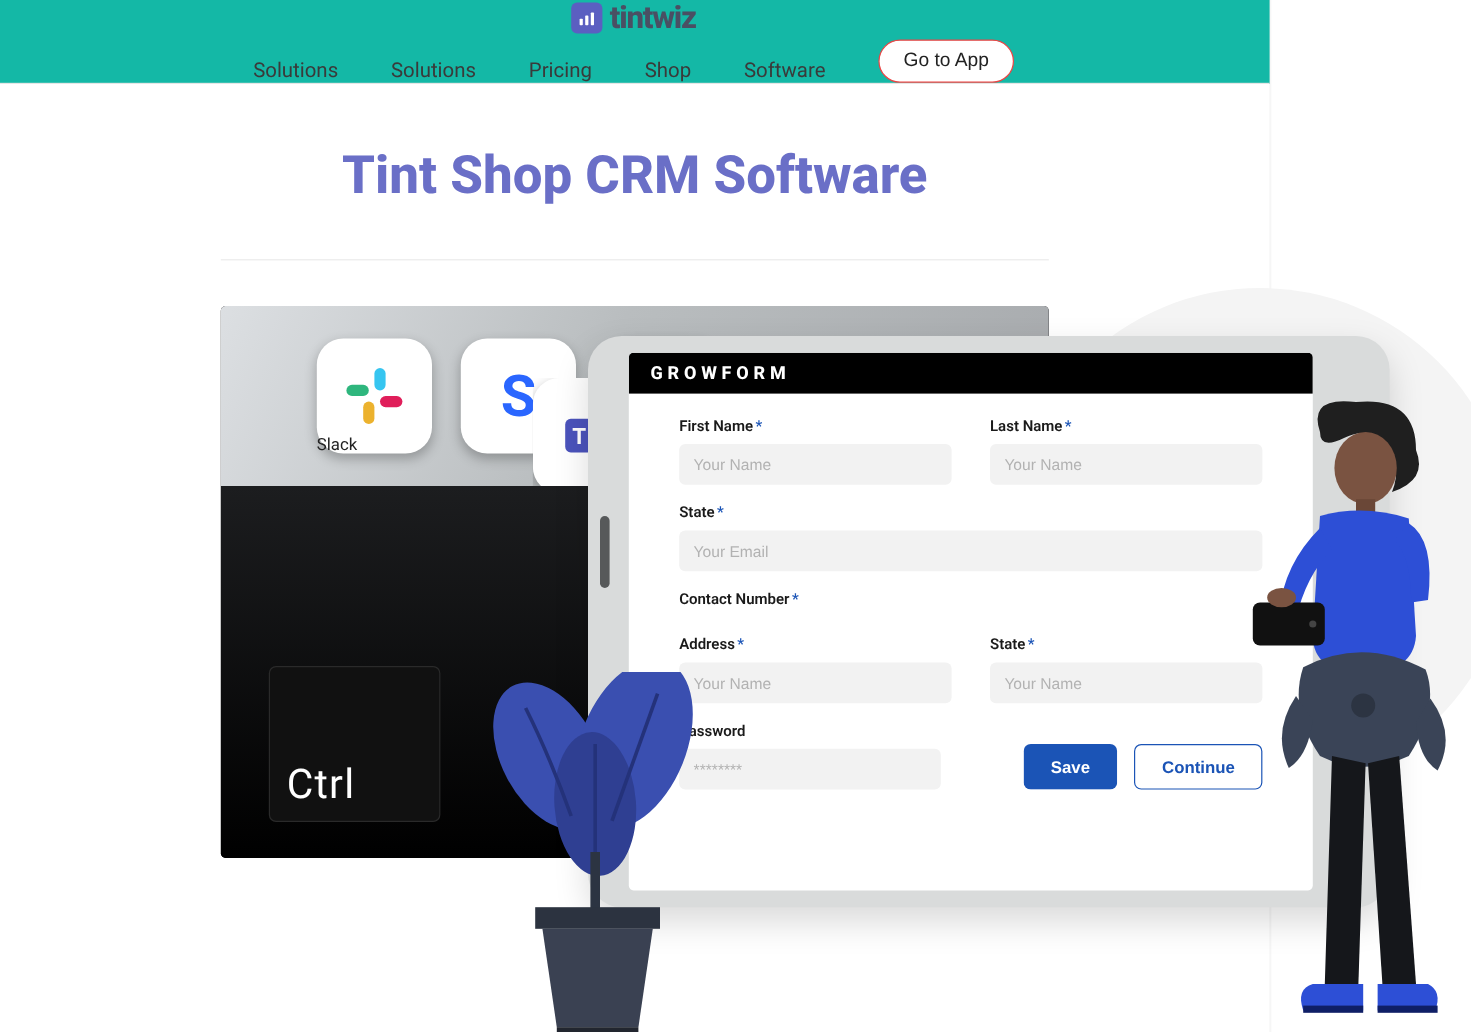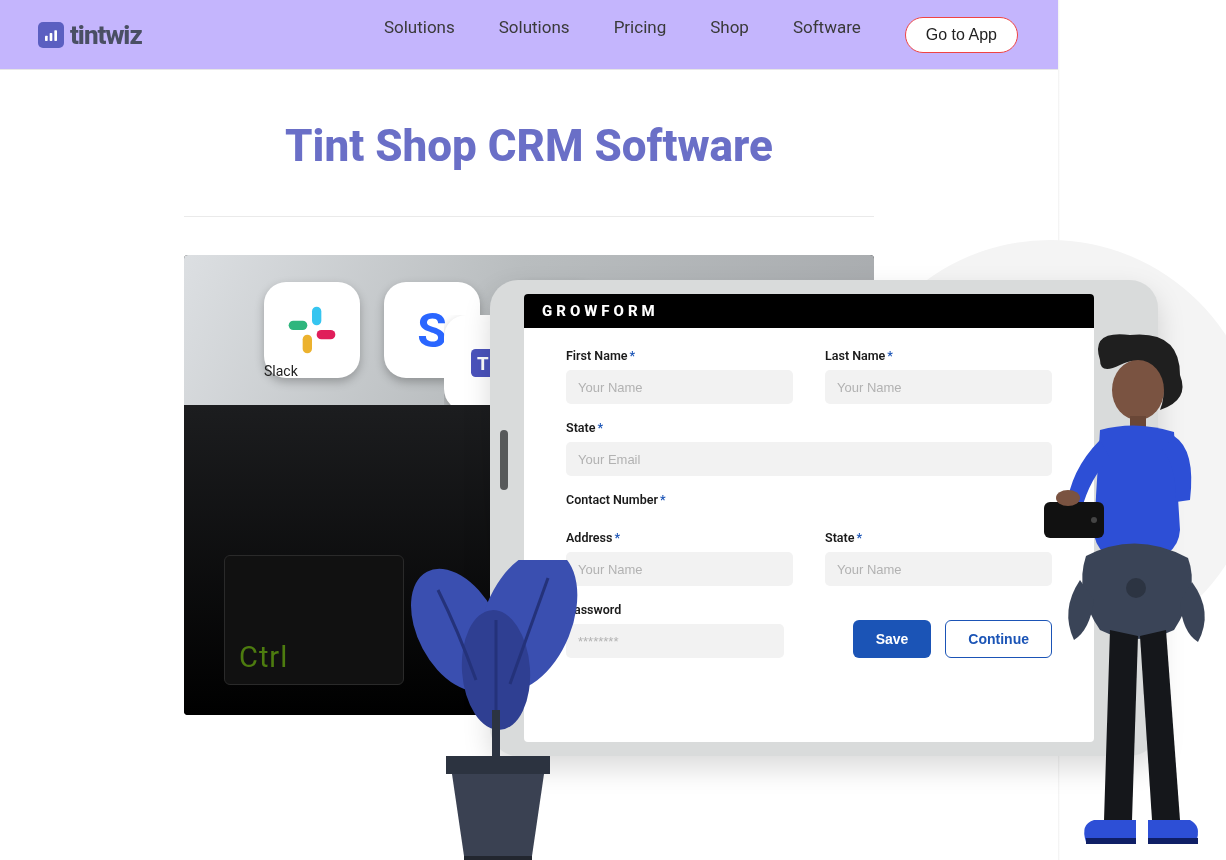--- a/index.html
+++ b/index.html
@@ -13,42 +13,43 @@
     position: relative;
   }
   
   .header {
     height: 70px;
     border-bottom: 1px solid #e6e6e6;
     display: flex;
     align-items: center;
     justify-content: space-between;
     padding: 0 40px 0 38px;
-    background: #c4b5fd;
+    background: #14b8a6;
     width: 1058px;
+    flex-direction: column;
   }
   .logo {
     display: flex;
     align-items: center;
     gap: 6px;
     font-size: 26px;
     font-weight: 800;
     color: #4a4f63;
     letter-spacing: -1px;
   }
   .logo-mark {
     width: 26px; height: 26px;
     background: #5b5fc1;
     border-radius: 5px;
     display: flex; align-items: center; justify-content: center;
   }
   .logo-mark svg { width: 16px; height: 16px; }
   .nav {
     display: flex;
-    align-items: flex-start;
+    align-items: flex-end;
     gap: 44px;
   }
   .nav a {
     font-size: 17px;
     color: #3a3a3a;
     text-decoration: none;
     cursor: pointer;
   }
   .go-app-btn {
     border: 1px solid #ef4444;
@@ -116,21 +117,21 @@
   .keyboard-area {
     position:absolute; left:0; right:0; top:150px; bottom:0;
     background: linear-gradient(180deg,#1c1d1f 0%,#000 100%);
   }
   .key {
     position:absolute; background:#111; border:1px solid #2a2a2a;
     border-radius:6px; color:#7f7f7f; font-size:18px;
     display:flex; align-items:flex-end; justify-content:flex-start;
     padding:10px 14px;
   }
-  .key.ctrl { left:40px; bottom:30px; width:180px; height:130px; font-size:29px; color:#4d7c0f; letter-spacing:1px; }
+  .key.ctrl { left:40px; bottom:30px; width:143px; height:130px; font-size:34px; color:#ffffff; letter-spacing:1px; }
   
   .bg-circle {
     position: absolute;
     top: 240px; left: 840px;
     width: 420px; height: 420px;
     background: #f4f4f4;
     border-radius: 50%;
     z-index: 0;
   }
   

